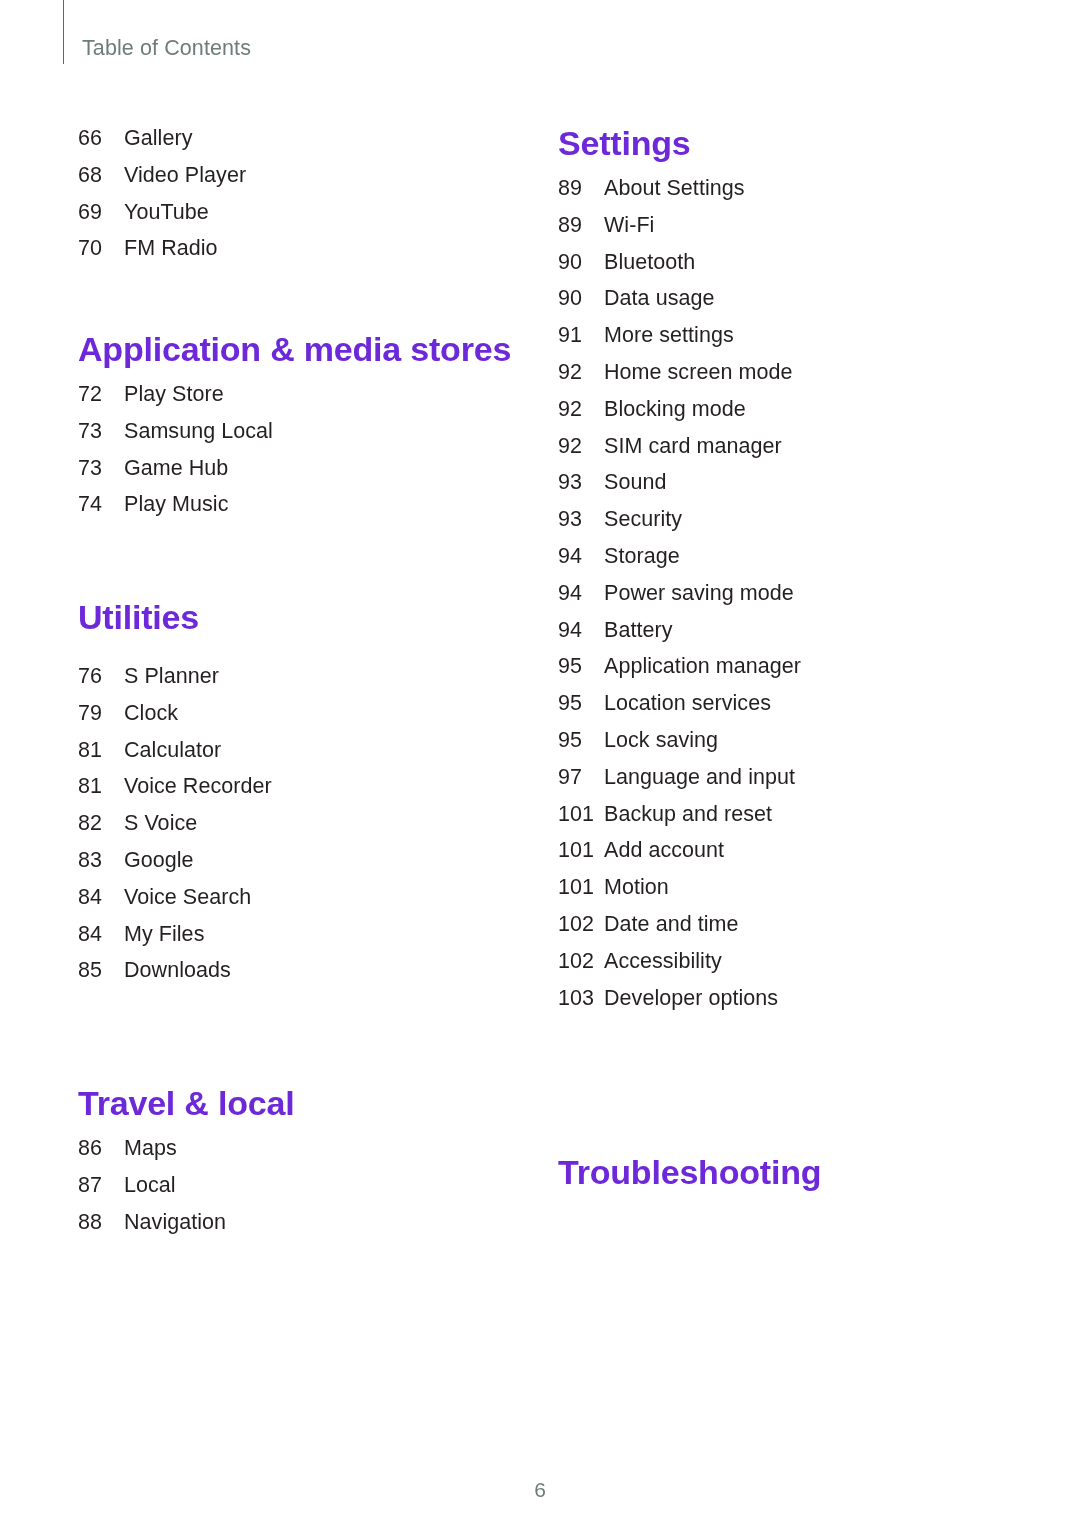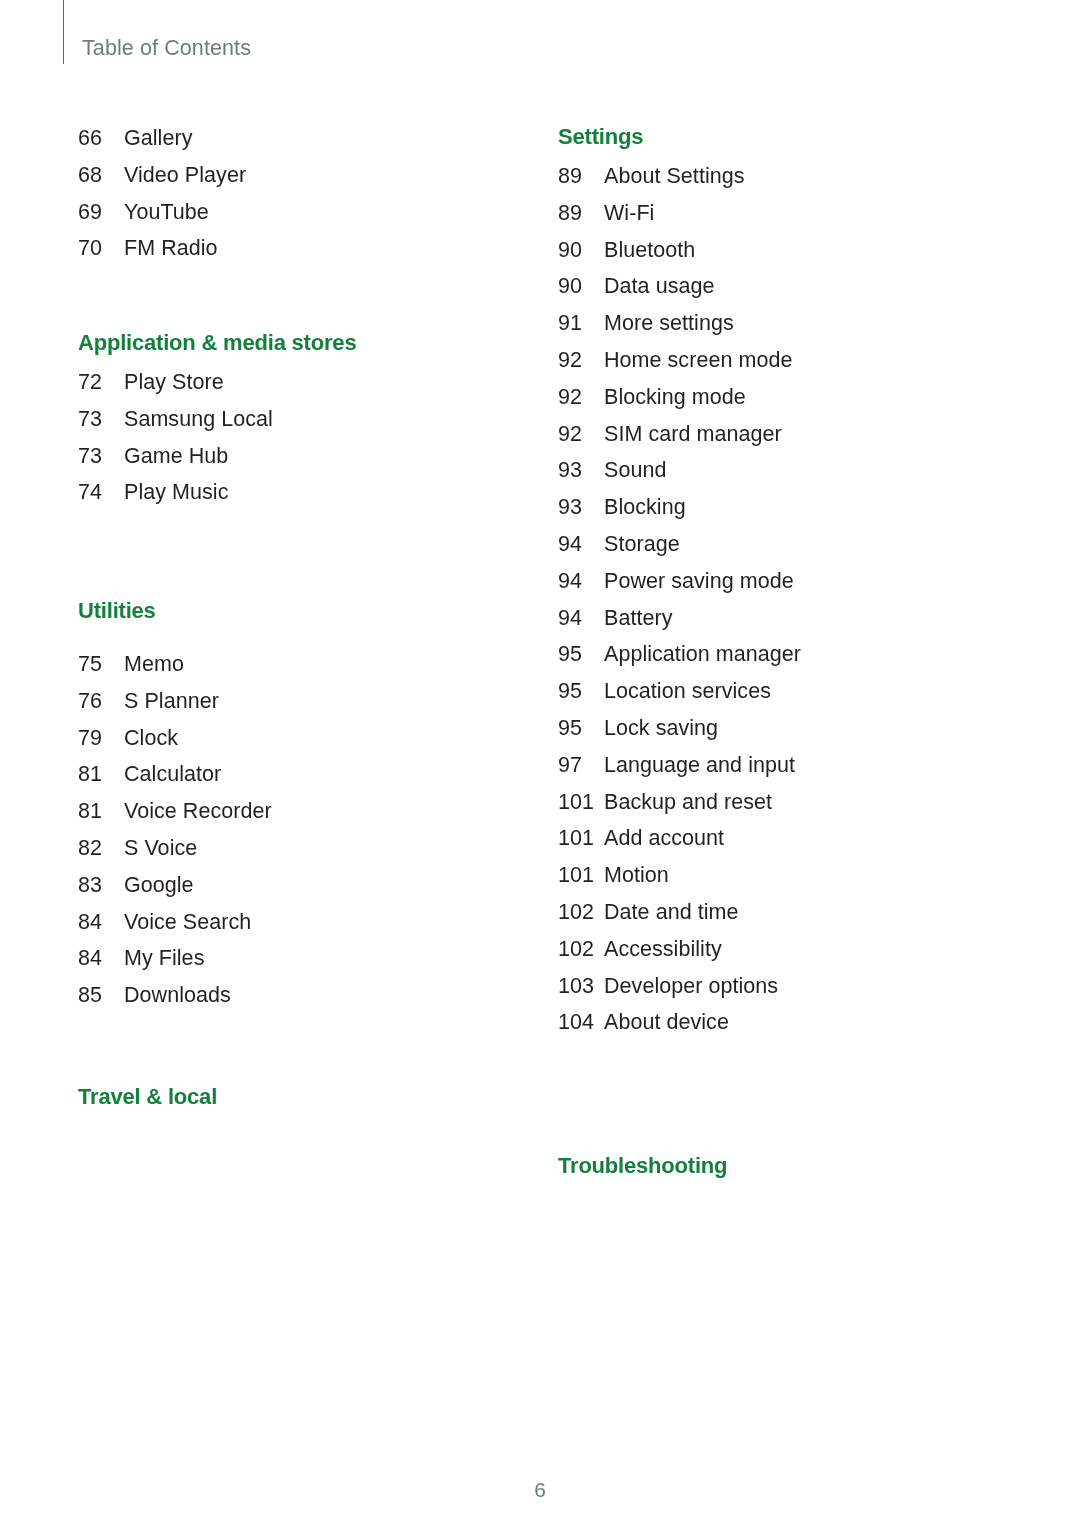--- a/index.html
+++ b/index.html
@@ -55,23 +55,23 @@
     position: absolute;
     top: 0;
     width: 470px;
   }
   .column-left  { left: 78px; }
   .column-right { left: 558px; }
 
   .section { }
 
   .section-heading {
-    font-size: 22px;
+    font-size: 34px;
     font-weight: bold;
-    color: #15803d;
+    color: #6d28d9;
     letter-spacing: -0.2px;
     line-height: 1.0;
     white-space: nowrap;
   }
 
   .toc-list {
     list-style: none;
     margin: 0;
     padding: 0;
   }
@@ -153,24 +153,20 @@
           <li class="toc-entry">
             <span class="toc-page">74</span>
             <span class="toc-label">Play Music</span>
           </li>
         </ul>
       </div>
       <div class="section" style="position: absolute; left: 0px; top: 600px;">
         <div class="section-heading" style="margin-bottom: 30px;">Utilities</div>
         <ul class="toc-list">
           <li class="toc-entry">
-            <span class="toc-page">75</span>
-            <span class="toc-label">Memo</span>
-          </li>
-          <li class="toc-entry">
             <span class="toc-page">76</span>
             <span class="toc-label">S Planner</span>
           </li>
           <li class="toc-entry">
             <span class="toc-page">79</span>
             <span class="toc-label">Clock</span>
           </li>
           <li class="toc-entry">
             <span class="toc-page">81</span>
             <span class="toc-label">Calculator</span>
@@ -196,20 +192,34 @@
             <span class="toc-label">My Files</span>
           </li>
           <li class="toc-entry">
             <span class="toc-page">85</span>
             <span class="toc-label">Downloads</span>
           </li>
         </ul>
       </div>
       <div class="section" style="position: absolute; left: 0px; top: 1086px;">
         <div class="section-heading" style="margin-bottom: 16px;">Travel &amp; local</div>
+        <ul class="toc-list">
+          <li class="toc-entry">
+            <span class="toc-page">86</span>
+            <span class="toc-label">Maps</span>
+          </li>
+          <li class="toc-entry">
+            <span class="toc-page">87</span>
+            <span class="toc-label">Local</span>
+          </li>
+          <li class="toc-entry">
+            <span class="toc-page">88</span>
+            <span class="toc-label">Navigation</span>
+          </li>
+        </ul>
       </div>
     </div>
   <div class="column column-right" id="col-right">
       <div class="section" style="position: absolute; left: 0px; top: 126px;">
         <div class="section-heading" style="margin-bottom: 16px;">Settings</div>
         <ul class="toc-list">
           <li class="toc-entry">
             <span class="toc-page">89</span>
             <span class="toc-label">About Settings</span>
           </li>
@@ -240,21 +250,21 @@
           <li class="toc-entry">
             <span class="toc-page">92</span>
             <span class="toc-label">SIM card manager</span>
           </li>
           <li class="toc-entry">
             <span class="toc-page">93</span>
             <span class="toc-label">Sound</span>
           </li>
           <li class="toc-entry">
             <span class="toc-page">93</span>
-            <span class="toc-label">Blocking</span>
+            <span class="toc-label">Security</span>
           </li>
           <li class="toc-entry">
             <span class="toc-page">94</span>
             <span class="toc-label">Storage</span>
           </li>
           <li class="toc-entry">
             <span class="toc-page">94</span>
             <span class="toc-label">Power saving mode</span>
           </li>
           <li class="toc-entry">
@@ -293,24 +303,20 @@
             <span class="toc-page">102</span>
             <span class="toc-label">Date and time</span>
           </li>
           <li class="toc-entry">
             <span class="toc-page">102</span>
             <span class="toc-label">Accessibility</span>
           </li>
           <li class="toc-entry">
             <span class="toc-page">103</span>
             <span class="toc-label">Developer options</span>
-          </li>
-          <li class="toc-entry">
-            <span class="toc-page">104</span>
-            <span class="toc-label">About device</span>
           </li>
         </ul>
       </div>
       <div class="section" style="position: absolute; left: 0px; top: 1155px;">
         <div class="section-heading" style="margin-bottom: 32px;">Troubleshooting</div>
         <ul class="toc-list"></ul>
       </div>
     </div>
 </div>
 

